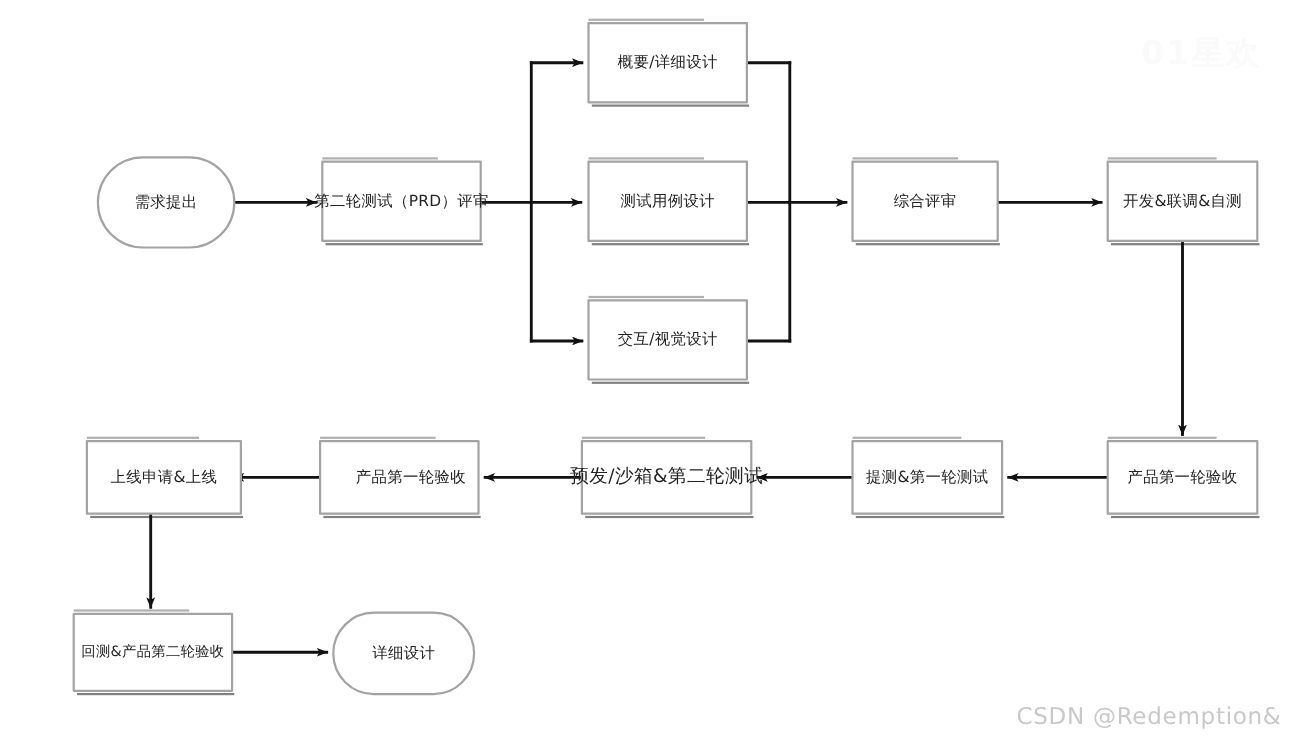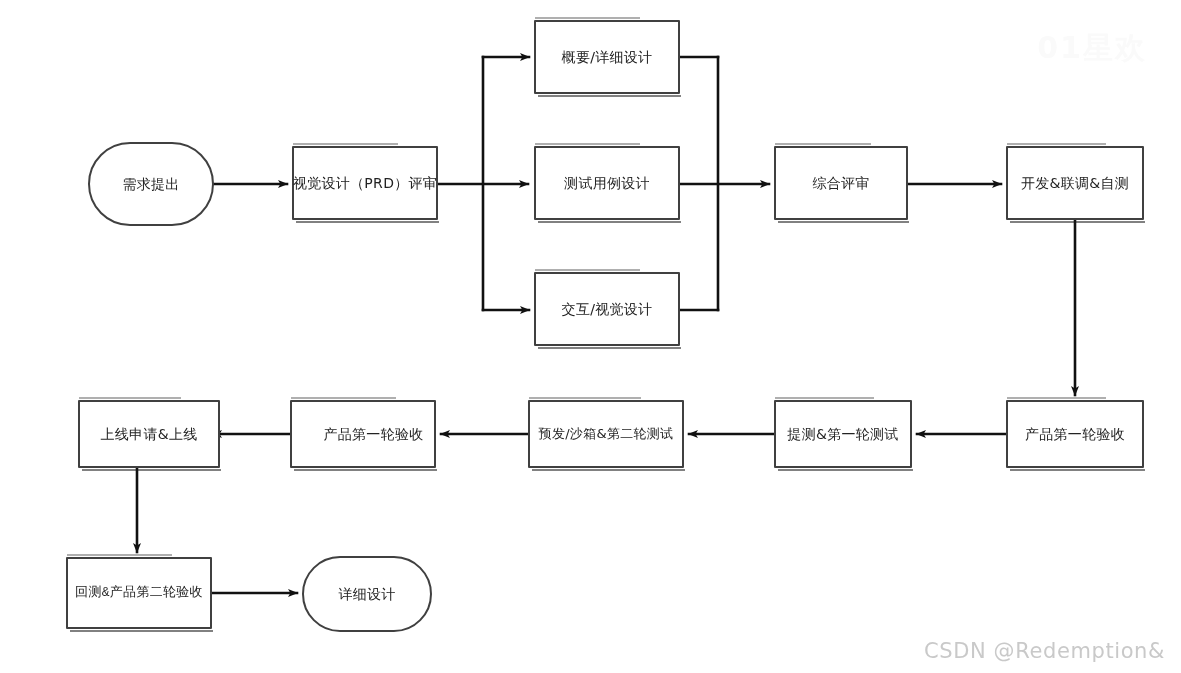--- a/index.html
+++ b/index.html
@@ -26,21 +26,21 @@
     height: 673px;
     pointer-events: none;
   }
   .node {
     position: absolute;
     box-sizing: border-box;
     display: flex;
     align-items: center;
     justify-content: center;
     background: #ffffff;
-    border: 2px solid #404040;
+    border: 2px solid #a3a3a3;
     color: #232323;
     text-align: center;
     line-height: 1.15;
     z-index: 3;
   }
   .node.process {
     border-radius: 1px;
   }
   .node.terminal {
     border-radius: 60px;
@@ -142,21 +142,21 @@
 
       <path d="M 212,593 L 297,593" marker-end="url(#arrow)"></path>
     </g>
   </svg>
 
   <div class="node terminal" style="left:88px; top:142px; width:126px; height:84px;">
     <span class="lbl">需求提出</span>
   </div>
 
   <div class="node process" style="left:292px; top:146px; width:146px; height:74px;">
-    <span class="lbl">视觉设计（PRD）评审</span>
+    <span class="lbl">第二轮测试（PRD）评审</span>
   </div>
 
   <div class="node process" style="left:534px; top:20px; width:146px; height:74px;">
     <span class="lbl">概要/详细设计</span>
   </div>
 
   <div class="node process" style="left:534px; top:146px; width:146px; height:74px;">
     <span class="lbl">测试用例设计</span>
   </div>
 
@@ -174,33 +174,33 @@
 
   <div class="node process" style="left:1006px; top:400px; width:138px; height:68px;">
     <span class="lbl">产品第一轮验收</span>
   </div>
 
   <div class="node process" style="left:774px; top:400px; width:138px; height:68px;">
     <span class="lbl">提测&amp;第一轮测试</span>
   </div>
 
   <div class="node process" style="left:528px; top:400px; width:156px; height:68px;">
-    <span class="lbl" style="font-size:13px;">预发/沙箱&amp;第二轮测试</span>
+    <span class="lbl" style="font-size:17px;">预发/沙箱&amp;第二轮测试</span>
   </div>
 
   <div class="node process" style="left:290px; top:400px; width:146px; height:68px;padding-left:21px;">
     <span class="lbl">产品第一轮验收</span>
   </div>
 
   <div class="node process" style="left:78px; top:400px; width:142px; height:68px;">
     <span class="lbl">上线申请&amp;上线</span>
   </div>
 
   <div class="node process" style="left:66px; top:557px; width:146px; height:72px;">
-    <span class="lbl" style="font-size:13px;font-family:Liberation Mono, monospace;">回测&amp;产品第二轮验收</span>
+    <span class="lbl" style="font-size:13px;">回测&amp;产品第二轮验收</span>
   </div>
 
   <div class="node terminal" style="left:302px; top:556px; width:130px; height:76px;">
     <span class="lbl">详细设计</span>
   </div>
 
   <div class="watermark-tr">01星欢</div>
 
   <div class="watermark-br">CSDN @Redemption&amp;</div>
 

